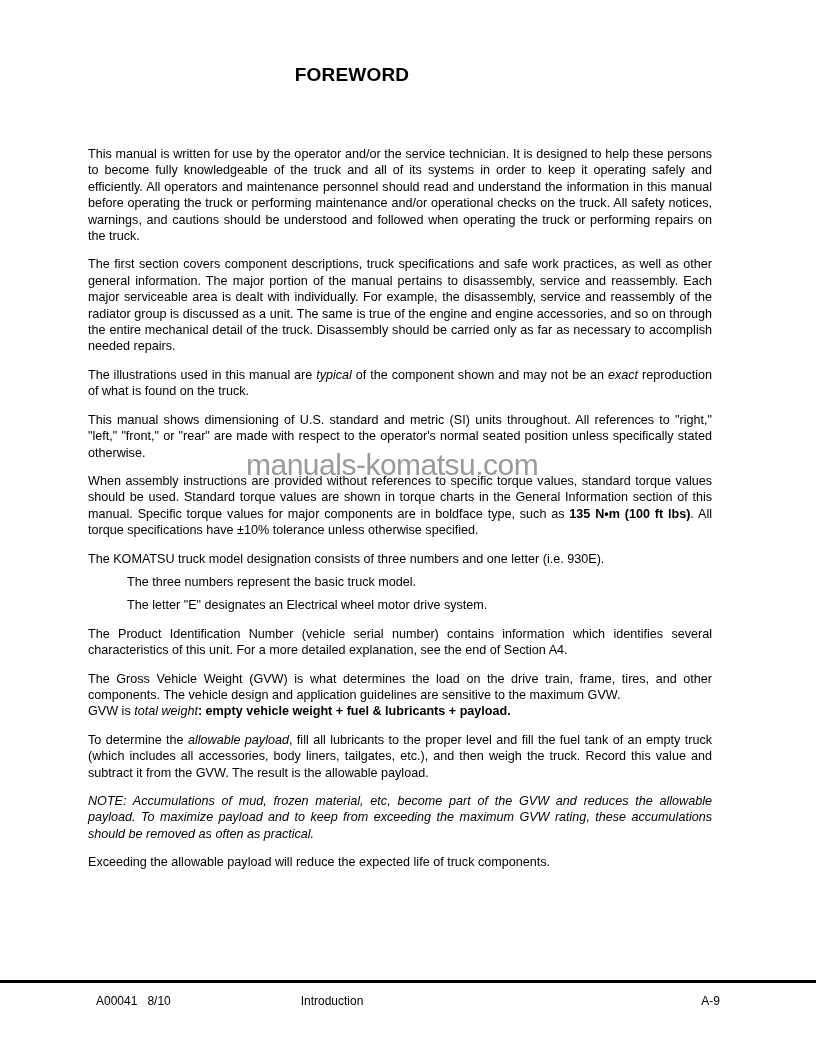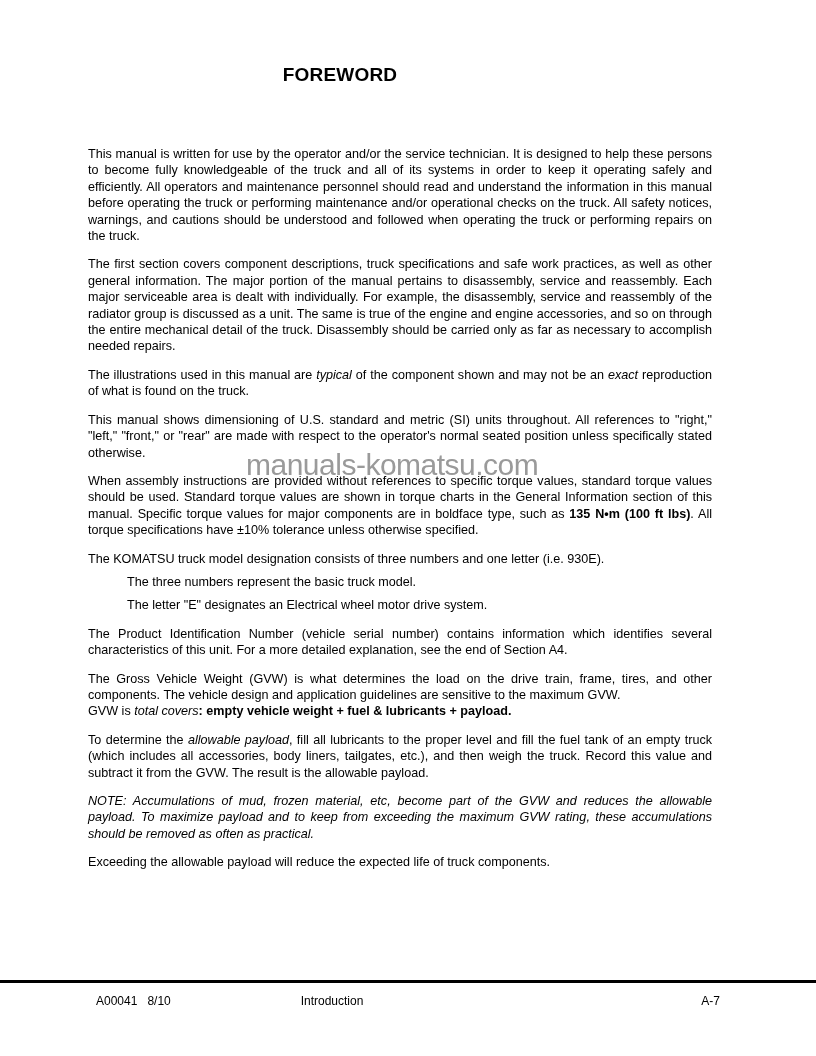--- a/index.html
+++ b/index.html
@@ -13,21 +13,21 @@
     height: 1056px;
     background: #ffffff;
     overflow: hidden;
     font-family: "Liberation Sans", sans-serif;
     color: #000000;
     box-sizing: border-box;
   }
   .page-title {
     position: absolute;
     top: 64px;
-    left: 0;
+    left: 12px;
     width: 680px;
     text-align: center;
     font-size: 19px;
     font-weight: bold;
     letter-spacing: 0.2px;
   }
   .body-area {
     position: absolute;
     left: 88px;
     top: 146px;
@@ -126,33 +126,33 @@
     <p class="para"><span>When assembly instructions are provided without references to specific torque values, standard torque values should be used. Standard torque values are shown in torque charts in the General Information section of this manual. Specific torque values for major components are in boldface type, such as </span><span class="bd">135 N•m (100 ft lbs)</span><span>. All torque specifications have ±10% tolerance unless otherwise specified.</span></p>
 
 
     <p class="para nogap noj">The KOMATSU truck model designation consists of three numbers and one letter (i.e. 930E).</p>
     <p class="indent1">The three numbers represent the basic truck model.</p>
     <p class="indent1" style="margin-bottom:12px;">The letter "E" designates an Electrical wheel motor drive system.</p>
 
     <p class="para">The Product Identification Number (vehicle serial number) contains information which identifies several characteristics of this unit. For a more detailed explanation, see the end of Section A4.</p>
 
     <p class="para nogap">The Gross Vehicle Weight (GVW) is what determines the load on the drive train, frame, tires, and other components. The vehicle design and application guidelines are sensitive to the maximum GVW.</p>
-    <p class="para noj"><span>GVW is </span><span class="it">total covers</span><span class="bd">: empty vehicle weight + fuel &amp; lubricants + payload.</span></p>
+    <p class="para noj"><span>GVW is </span><span class="it">total weight</span><span class="bd">: empty vehicle weight + fuel &amp; lubricants + payload.</span></p>
 
     <p class="para"><span>To determine the </span><span class="it">allowable payload</span><span>, fill all lubricants to the proper level and fill the fuel tank of an empty truck (which includes all accessories, body liners, tailgates, etc.), and then weigh the truck. Record this value and subtract it from the GVW. The result is the allowable payload.</span></p>
 
     <p class="para it">NOTE: Accumulations of mud, frozen material, etc, become part of the GVW and reduces the allowable payload. To maximize payload and to keep from exceeding the maximum GVW rating, these accumulations should be removed as often as practical.</p>
 
     <p class="para noj">Exceeding the allowable payload will reduce the expected life of truck components.</p>
 
   </div>
 
   <div class="watermark">manuals-komatsu.com</div>
 
   <div class="footer-rule"></div>
 
   <div class="footer">
     <div class="footer-left">A00041   8/10</div>
     <div class="footer-center">Introduction</div>
-    <div class="footer-right">A-7</div>
+    <div class="footer-right">A-9</div>
   </div>
 
 </div>
 
 </body></html>

